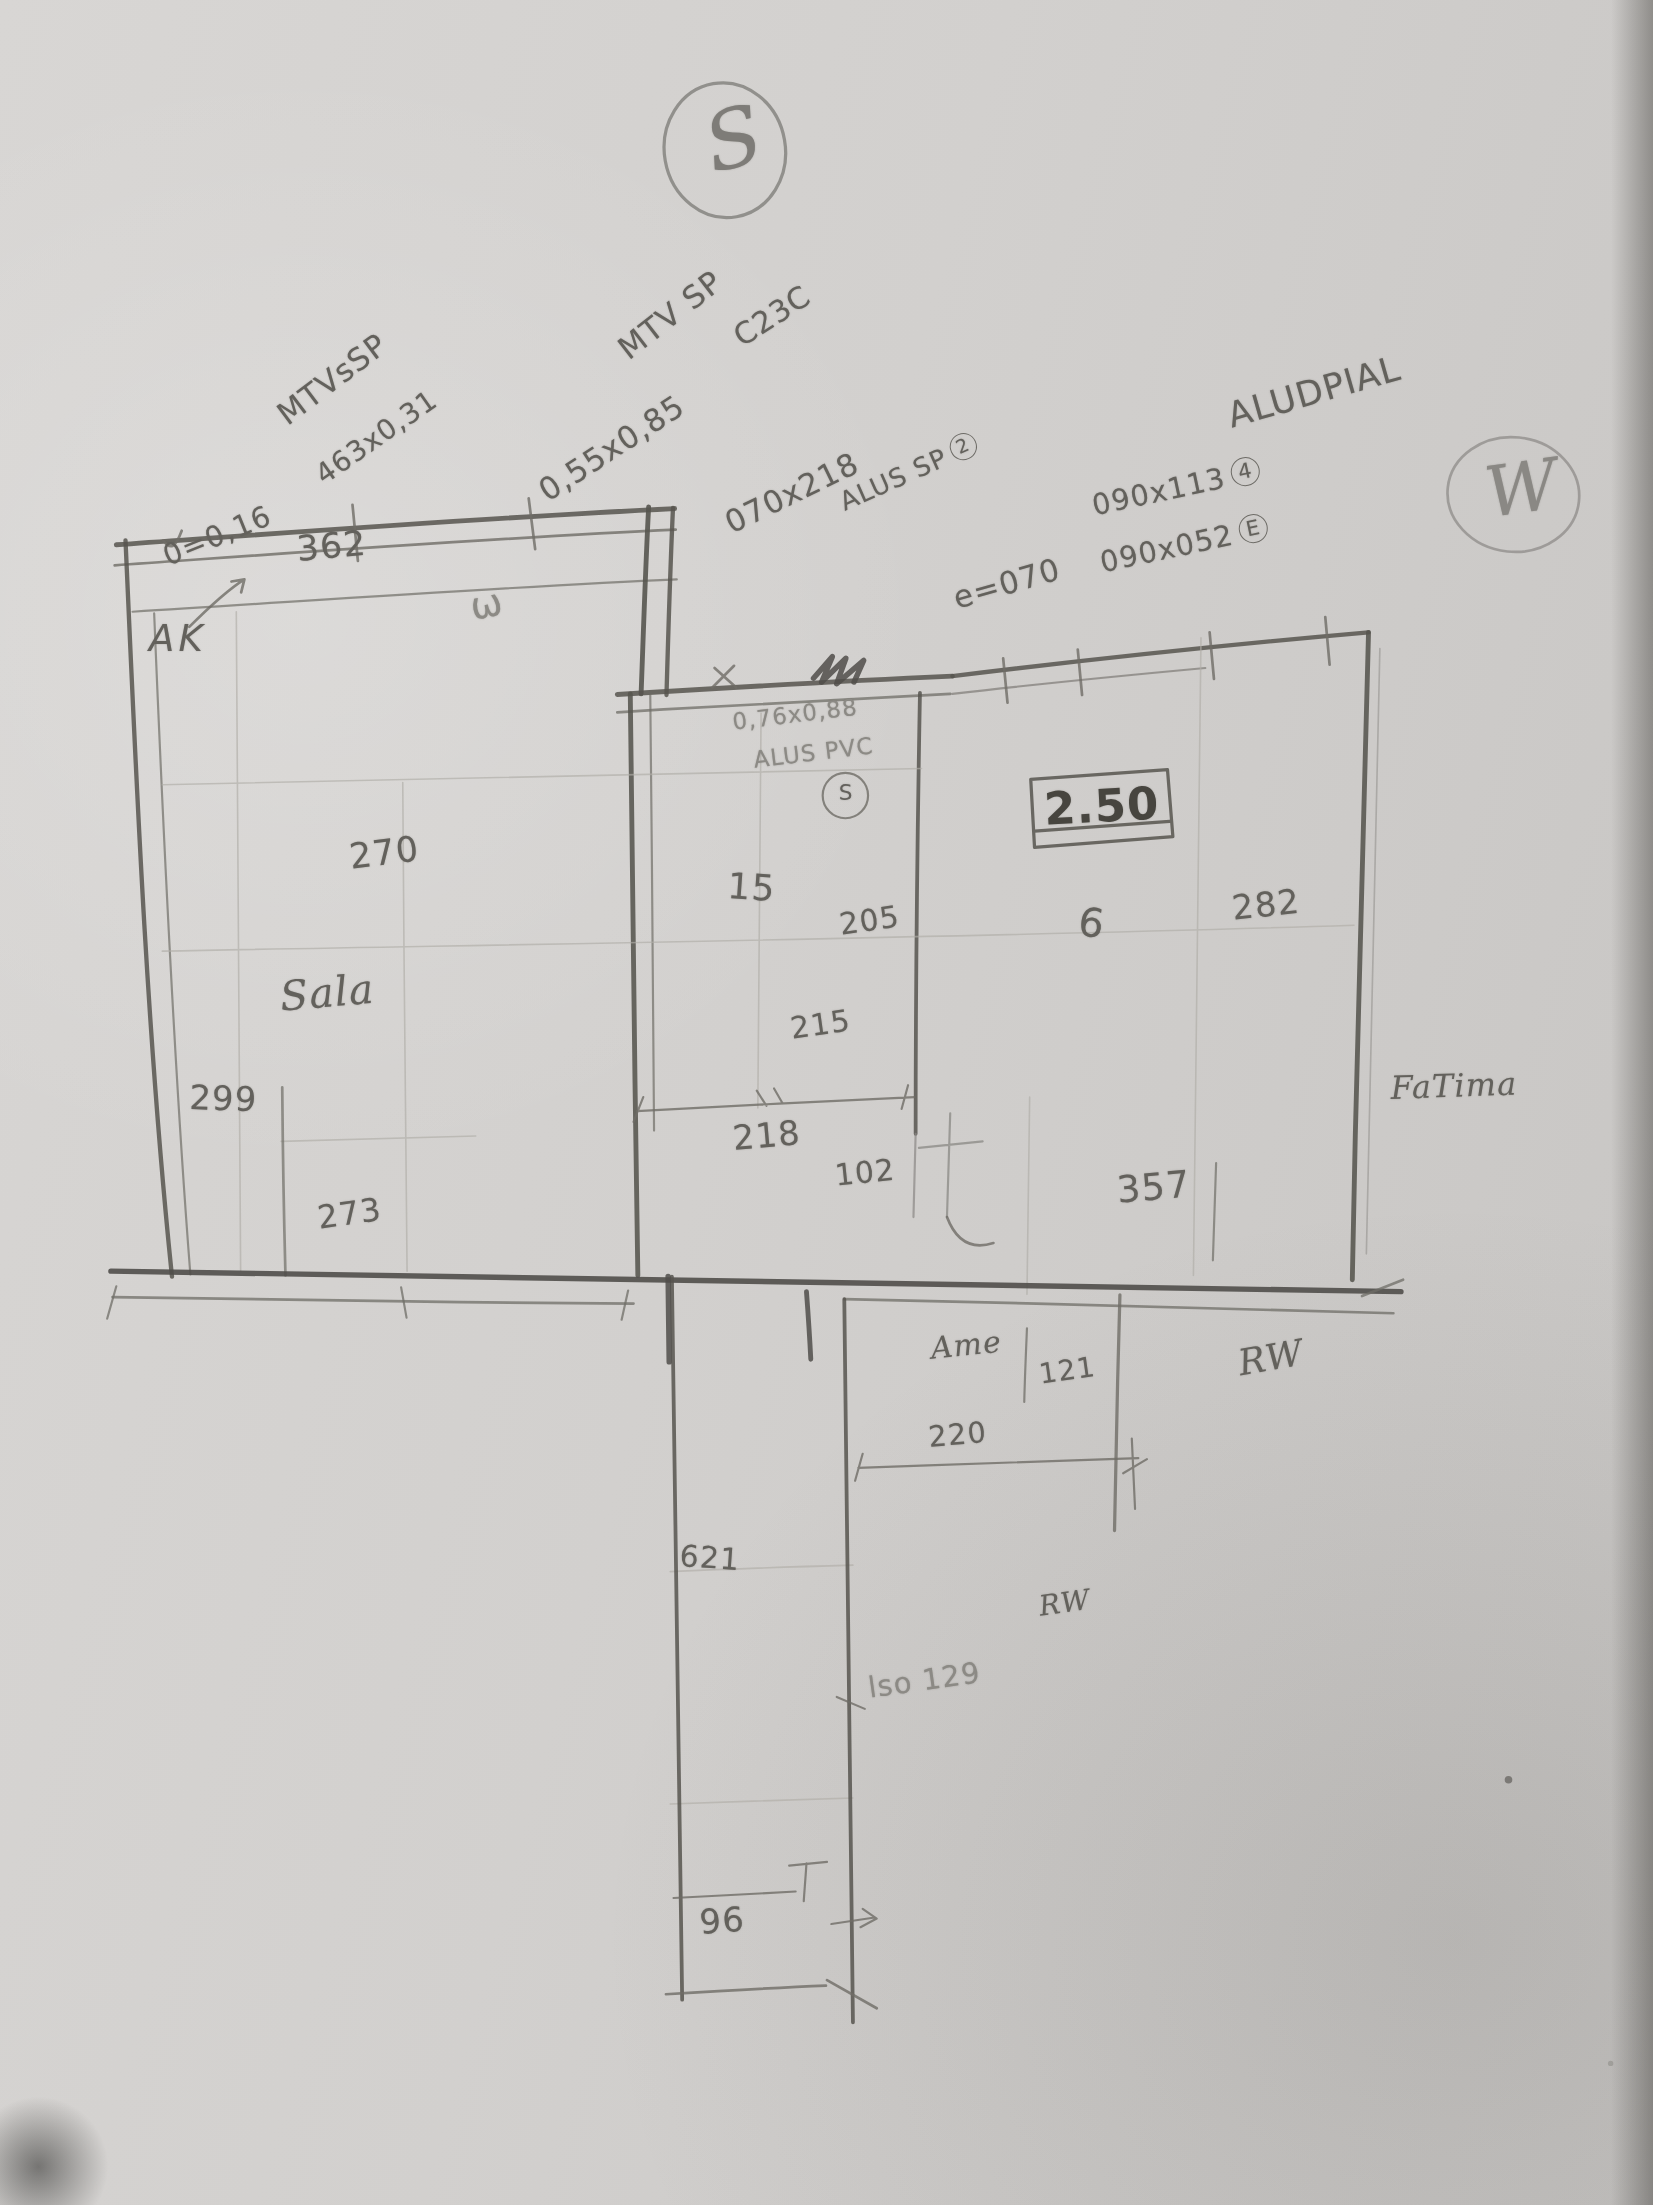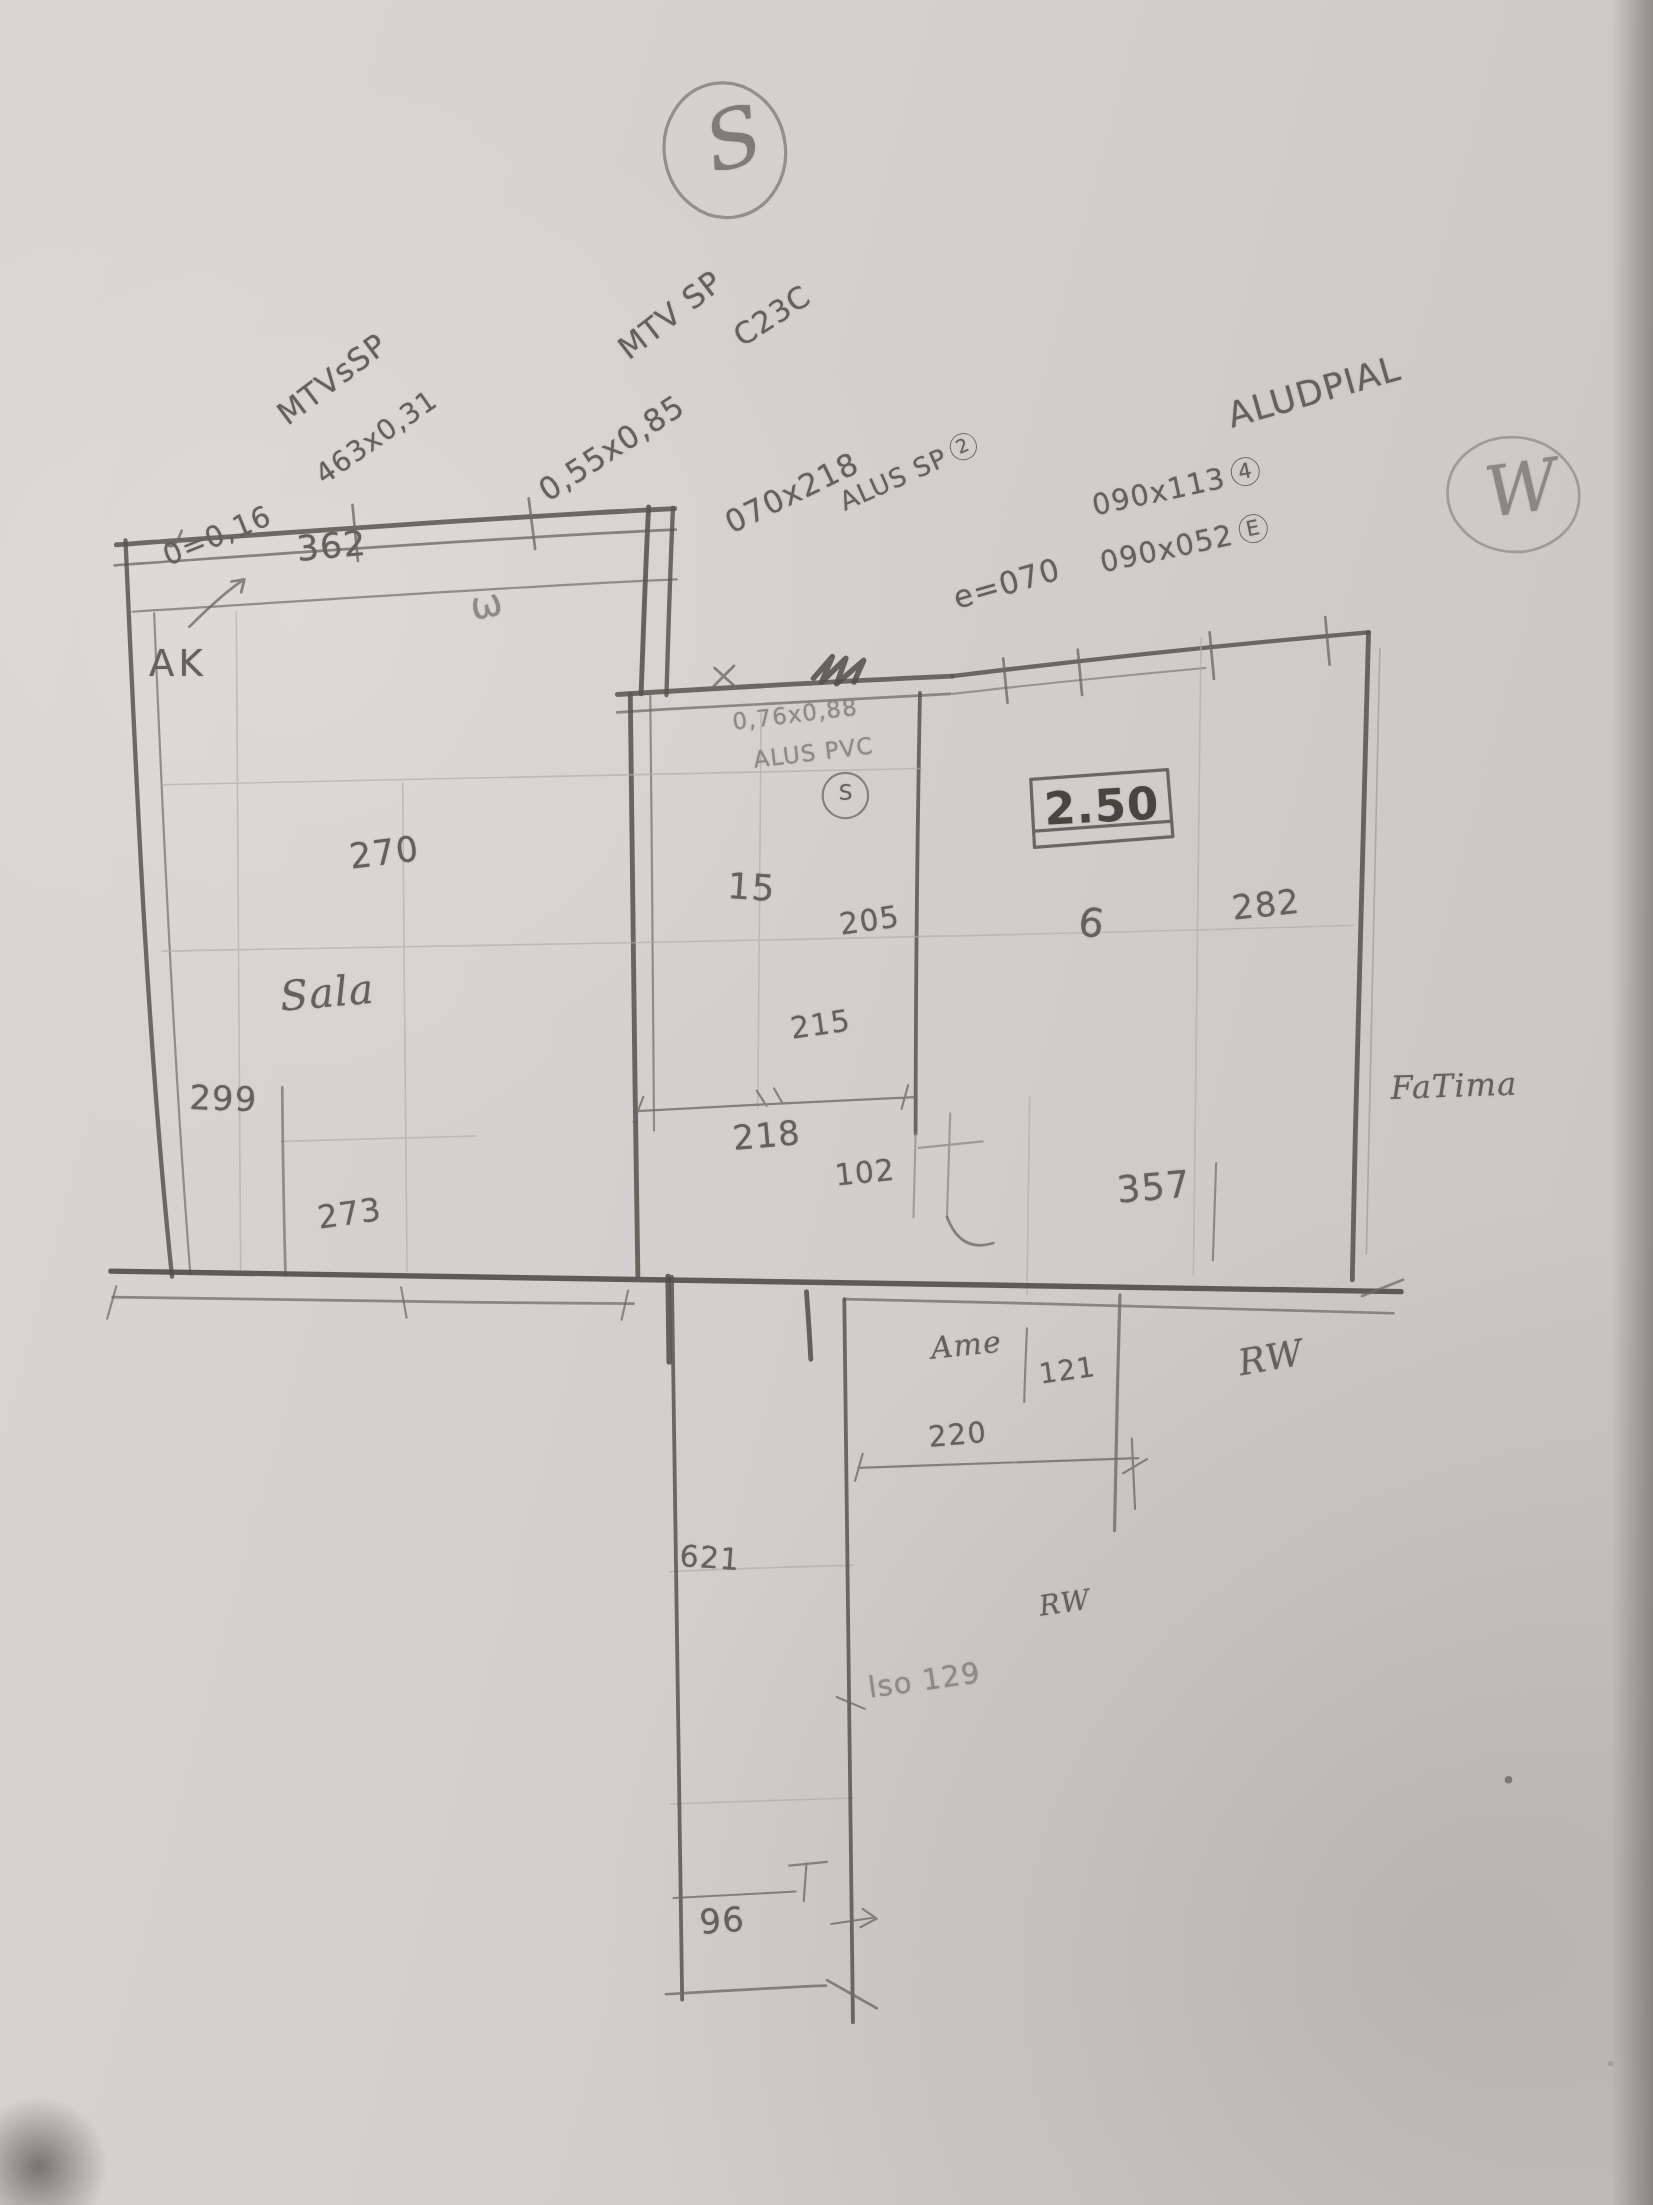--- a/index.html
+++ b/index.html
@@ -131,21 +131,21 @@
   <div class="lbl" style="left:1097px;top:546px;font-size:29px;transform:rotate(-12deg);">
     <span>090x052</span><span class="badge">E</span>
   </div>
   <div class="lbl" style="left:1223px;top:397px;font-size:35px;transform:rotate(-16deg);">ALUDPIAL</div>
 
   <div class="lbl faint" style="left:731px;top:709px;font-size:23px;transform:rotate(-7deg);">0,76x0,88</div>
   <div class="lbl faint" style="left:752px;top:747px;font-size:23px;transform:rotate(-7deg);">ALUS PVC</div>
   <div class="badge-abs" style="left:828px;top:777px;width:35px;height:35px;line-height:32px;font-size:21.6px;border:none;">S</div>
 
   <div class="lbl" style="left:295px;top:529px;font-size:35px;transform:rotate(-5deg);">362</div>
-  <div class="lbl" style="left:149px;top:642px;font-size:37px;letter-spacing:4.3px;">AK</div>
+  <div class="lbl" style="left:149px;top:617px;font-size:37px;letter-spacing:4.3px;font-style:italic;">AK</div>
   <div class="lbl faint" style="left:466px;top:586px;font-size:38px;transform:rotate(-12deg);">ω</div>
 
   <div class="lbl" style="left:347px;top:837px;font-size:35px;transform:rotate(-7deg);">270</div>
   <div class="lbl cursive" style="left:278px;top:973px;font-size:41px;transform:rotate(-5deg);">Sala</div>
   <div class="lbl" style="left:190px;top:1077px;font-size:34px;transform:rotate(2deg);">299</div>
   <div class="lbl" style="left:315px;top:1199px;font-size:32px;transform:rotate(-8deg);">273</div>
 
   <div class="lbl" style="left:729px;top:865px;font-size:36px;transform:rotate(4deg);">15</div>
   <div class="lbl" style="left:837px;top:907px;font-size:30px;transform:rotate(-8deg);">205</div>
   <div class="lbl" style="left:788px;top:1011px;font-size:30px;transform:rotate(-8deg);">215</div>

